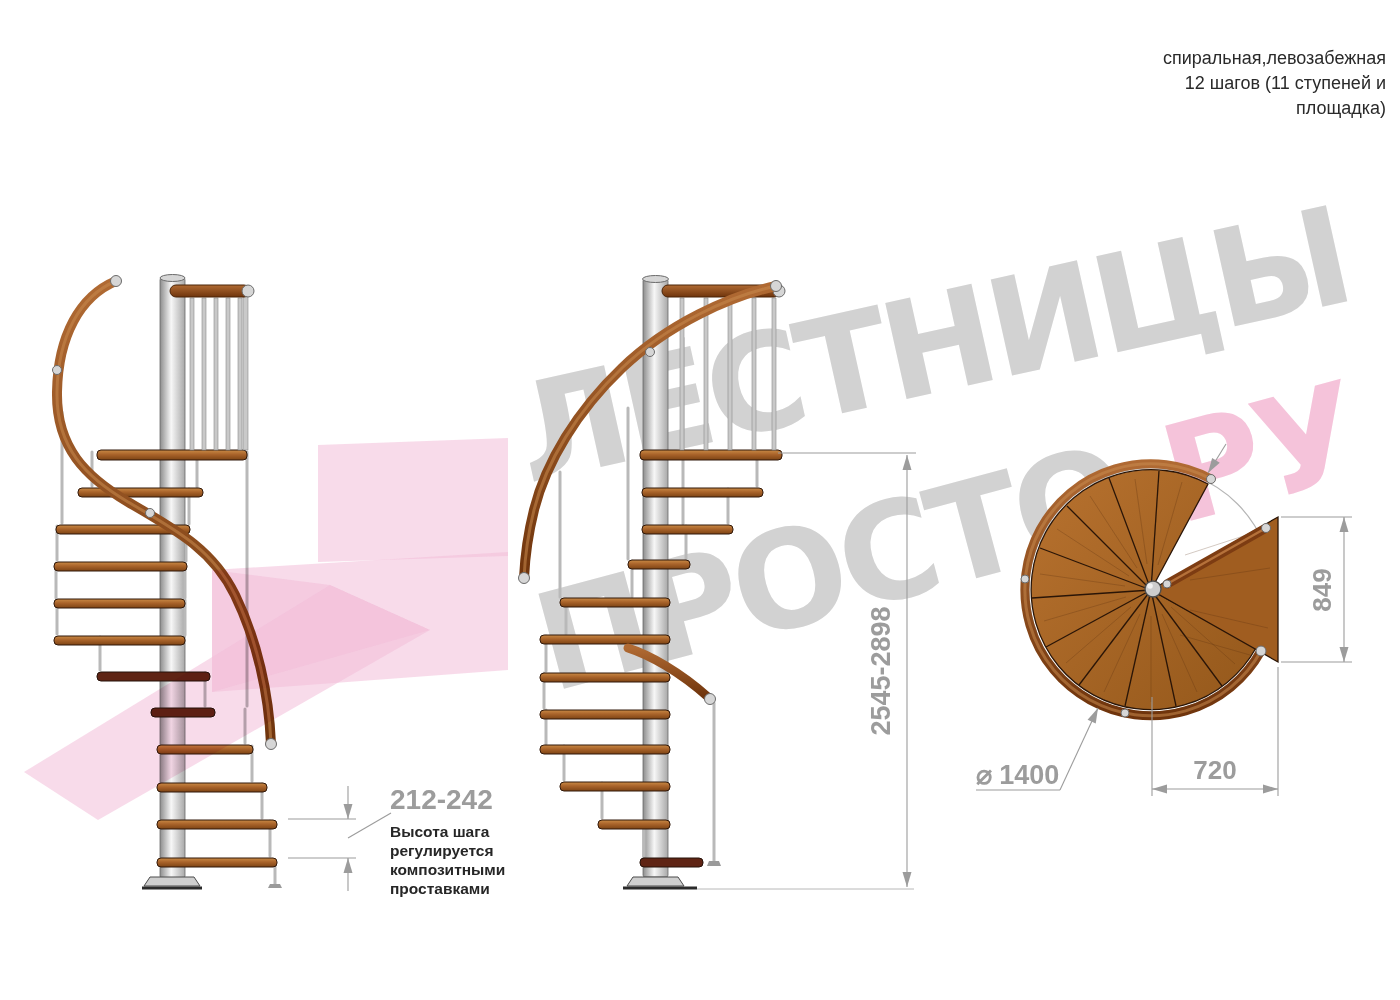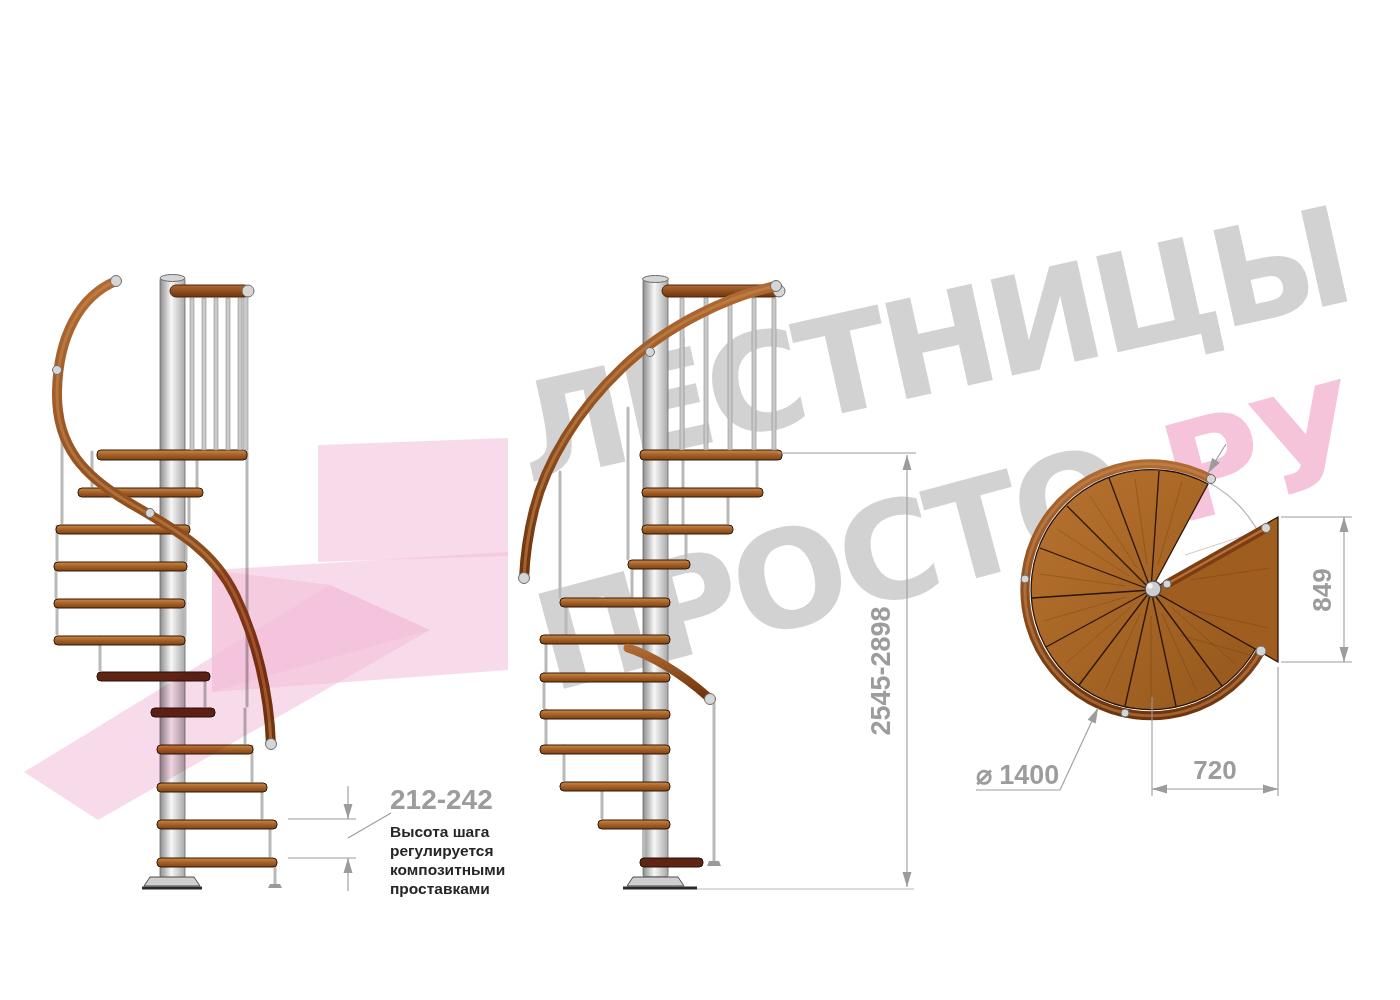--- a/index.html
+++ b/index.html
@@ -295,14 +295,19 @@
 
     <g style="mix-blend-mode:multiply" fill="#f3bed8" fill-opacity="0.55">
       <polygon points="318,445 508,438 508,556 318,562"></polygon>
       <polygon points="212,570 508,552 508,670 212,692"></polygon>
       <polygon points="24,772 330,585 430,630 98,820"></polygon>
       <polygon points="212,570 330,585 430,630 212,692"></polygon>
     </g>
   </svg>
 
   
+  <div class="header">
+    <div>спиральная,левозабежная</div>
+    <div>12 шагов (11 ступеней и</div>
+    <div>площадка)</div>
+  </div>
 
 </div>
 
 </body></html>

